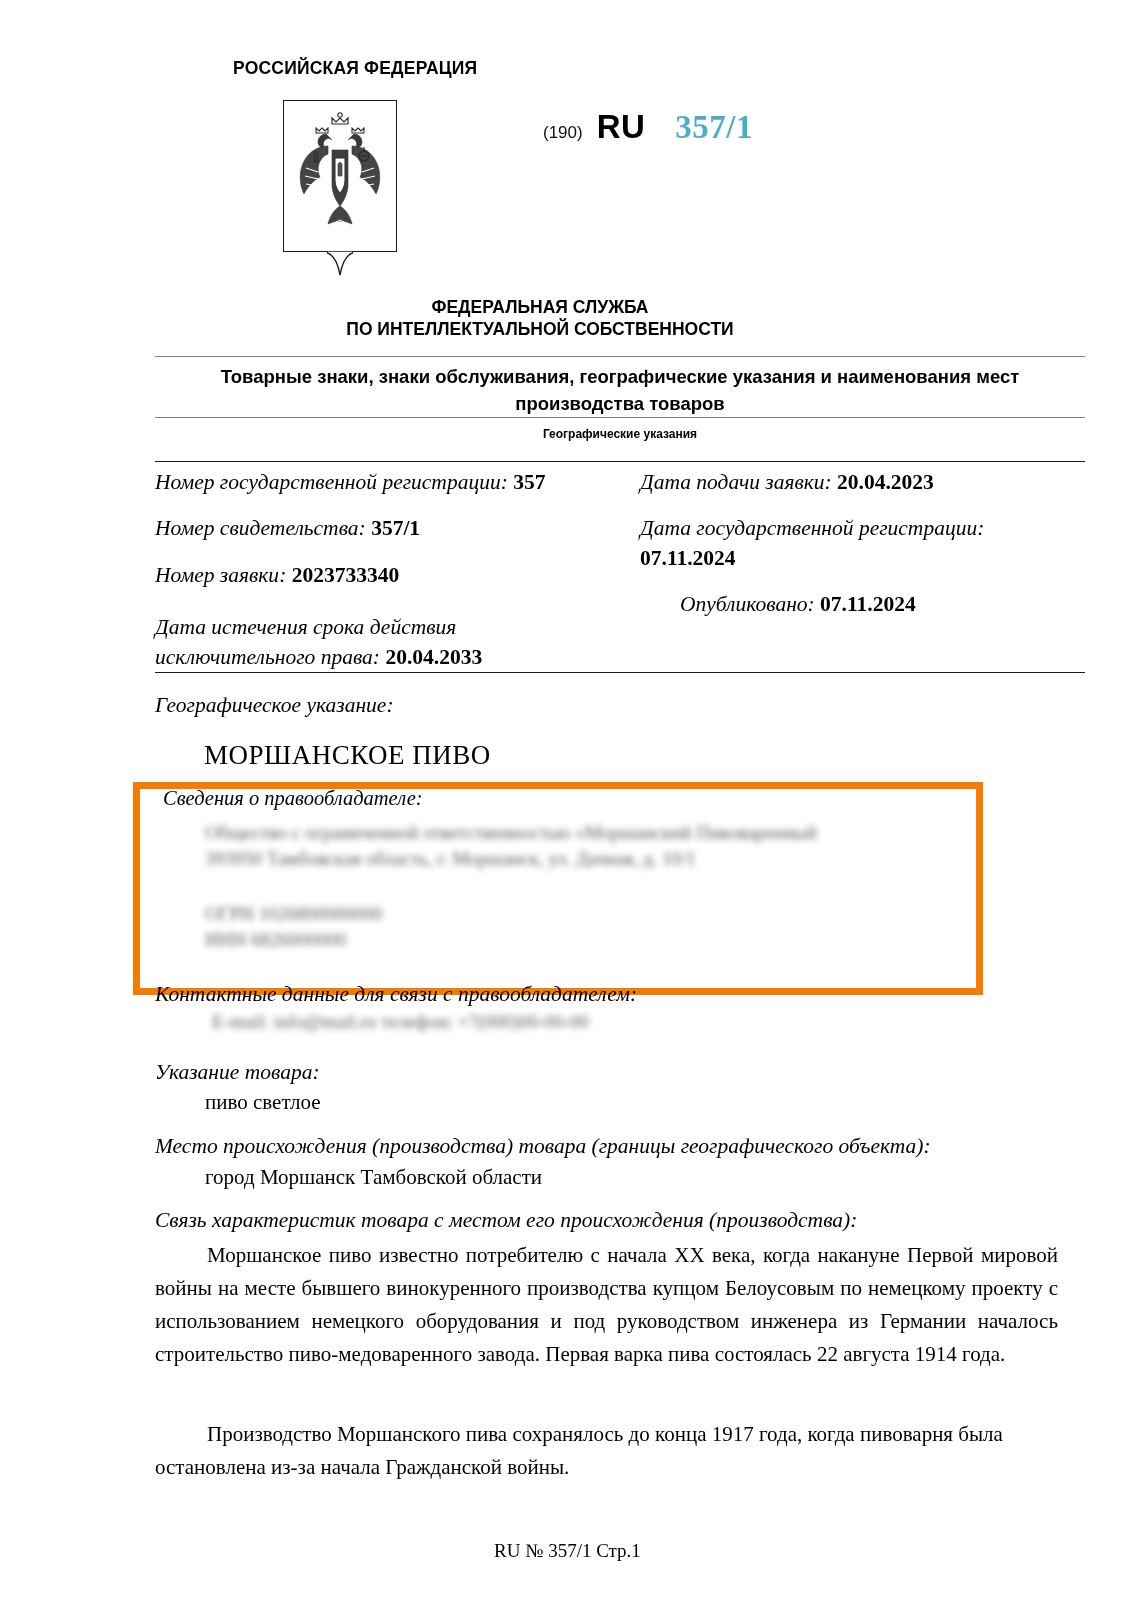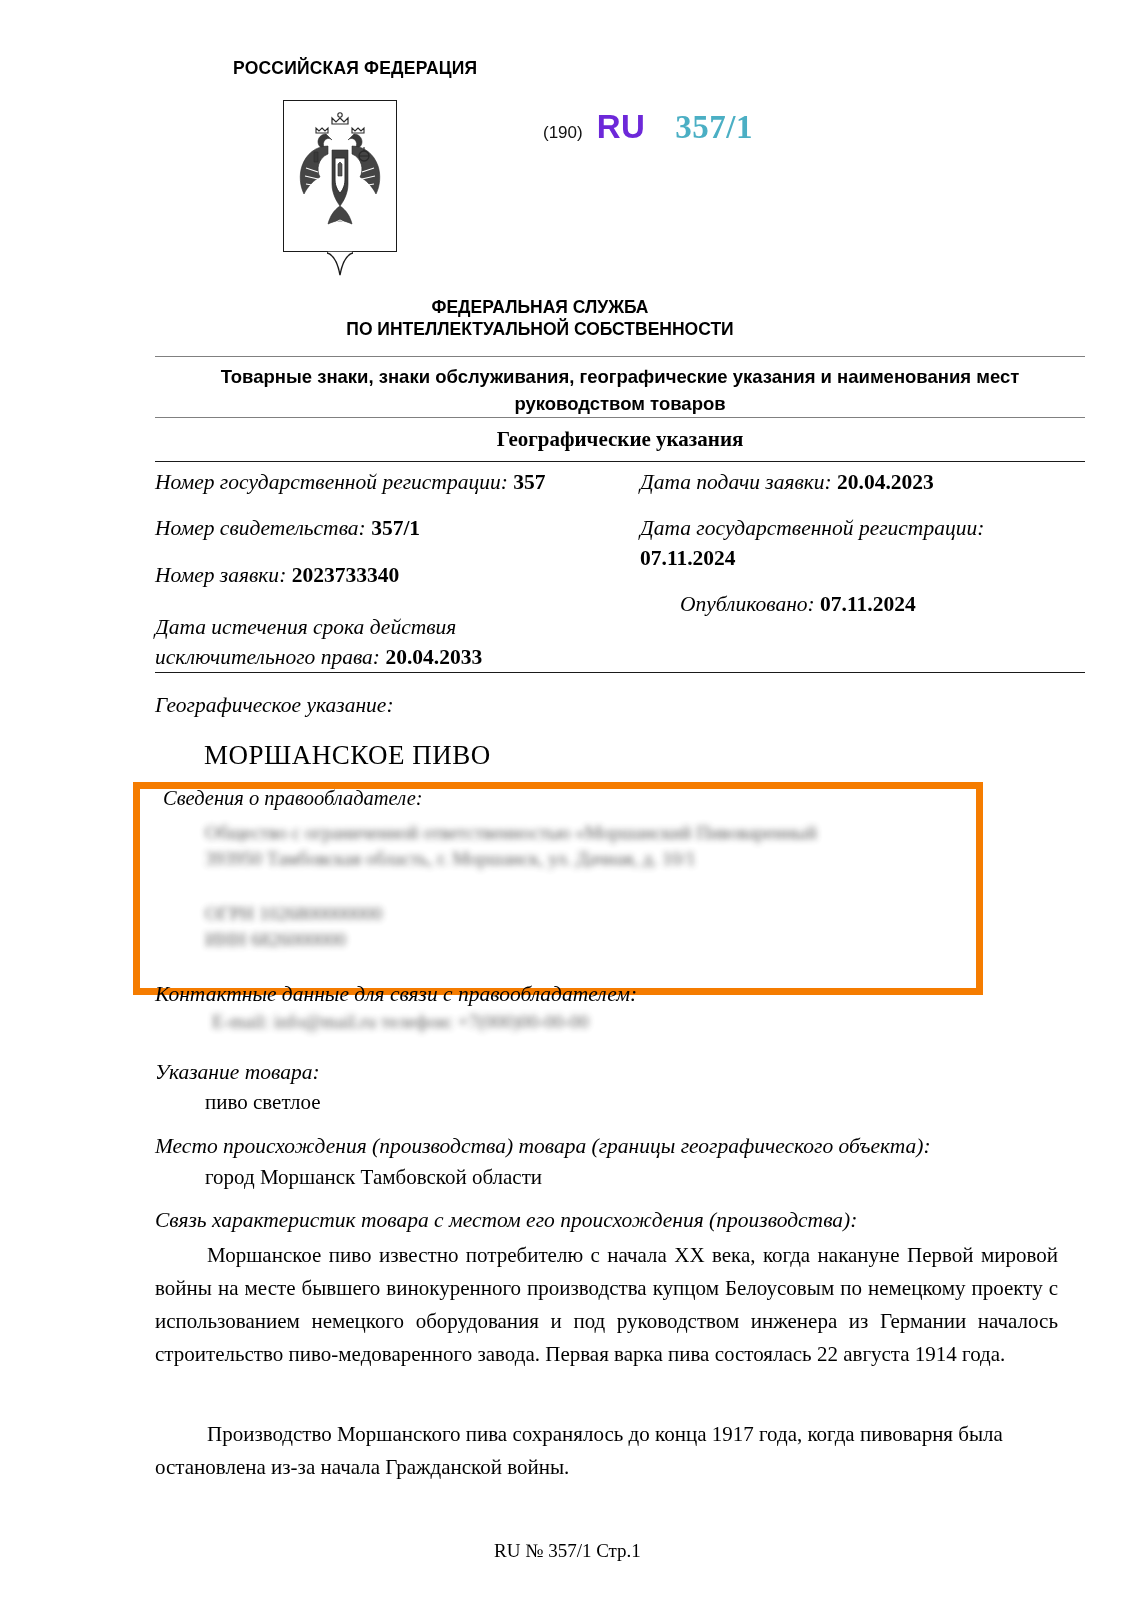--- a/index.html
+++ b/index.html
@@ -79,21 +79,21 @@
     font-family: "Liberation Sans", sans-serif;
     font-size: 17px;
     color: #111;
     margin-right: 14px;
     text-align: right;
   }
   .code-ru {
     font-family: "Liberation Sans", sans-serif;
     font-weight: bold;
     font-size: 33px;
-    color: #6d28d9;
+    color: #000000;
     letter-spacing: 0.5px;
   }
   .code-num {
     font-family: "Liberation Serif", serif;
     font-weight: bold;
     font-size: 33px;
     margin-left: 30px;
     letter-spacing: 0.5px;
   }
 
@@ -128,23 +128,23 @@
     font-family: "Liberation Sans", sans-serif;
     font-weight: bold;
     font-size: 18.5px;
     line-height: 27px;
   }
   .sect-sub {
     position: absolute;
     left: 155px;
     width: 930px;
     text-align: center;
-    font-family: Liberation Serif, serif;
-    font-weight: bold;
-    font-size: 21px;
+    font-family: Liberation Sans, sans-serif;
+    font-weight: bold;
+    font-size: 12px;
   }
 
   
   .bib {
     position: absolute;
     font-size: 21.5px;
     line-height: 30px;
   }
   .bib .lbl {
     font-style: italic;
@@ -276,21 +276,21 @@
     <span class="code-ru">RU</span>
     <span class="code-num" id="docnum" style="color: rgb(75, 175, 196);">357/1</span>
   </div>
 
   <div class="hdr-office">
     <div>ФЕДЕРАЛЬНАЯ СЛУЖБА</div>
     <div>ПО ИНТЕЛЛЕКТУАЛЬНОЙ СОБСТВЕННОСТИ</div>
   </div>
 
   <div class="rule" style="top:356px;"></div>
-  <div class="sect-title" style="top:363px;">Товарные знаки, знаки обслуживания, географические указания и наименования мест руководством товаров</div>
+  <div class="sect-title" style="top:363px;">Товарные знаки, знаки обслуживания, географические указания и наименования мест производства товаров</div>
   <div class="rule" style="top:417px;"></div>
   <div class="sect-sub" style="top:427px;">Географические указания</div>
   <div class="rule black" style="top:461px;"></div>
 
   <div class="bib" style="left:155px; top:467px;">
     <span class="lbl">Номер государственной регистрации</span><span class="lbl">: </span><span class="val">357</span>
   </div>
 
   <div class="bib" style="left:155px; top:513px;">
     <span class="lbl">Номер свидетельства</span><span class="lbl">: </span><span class="val">357/1</span>

